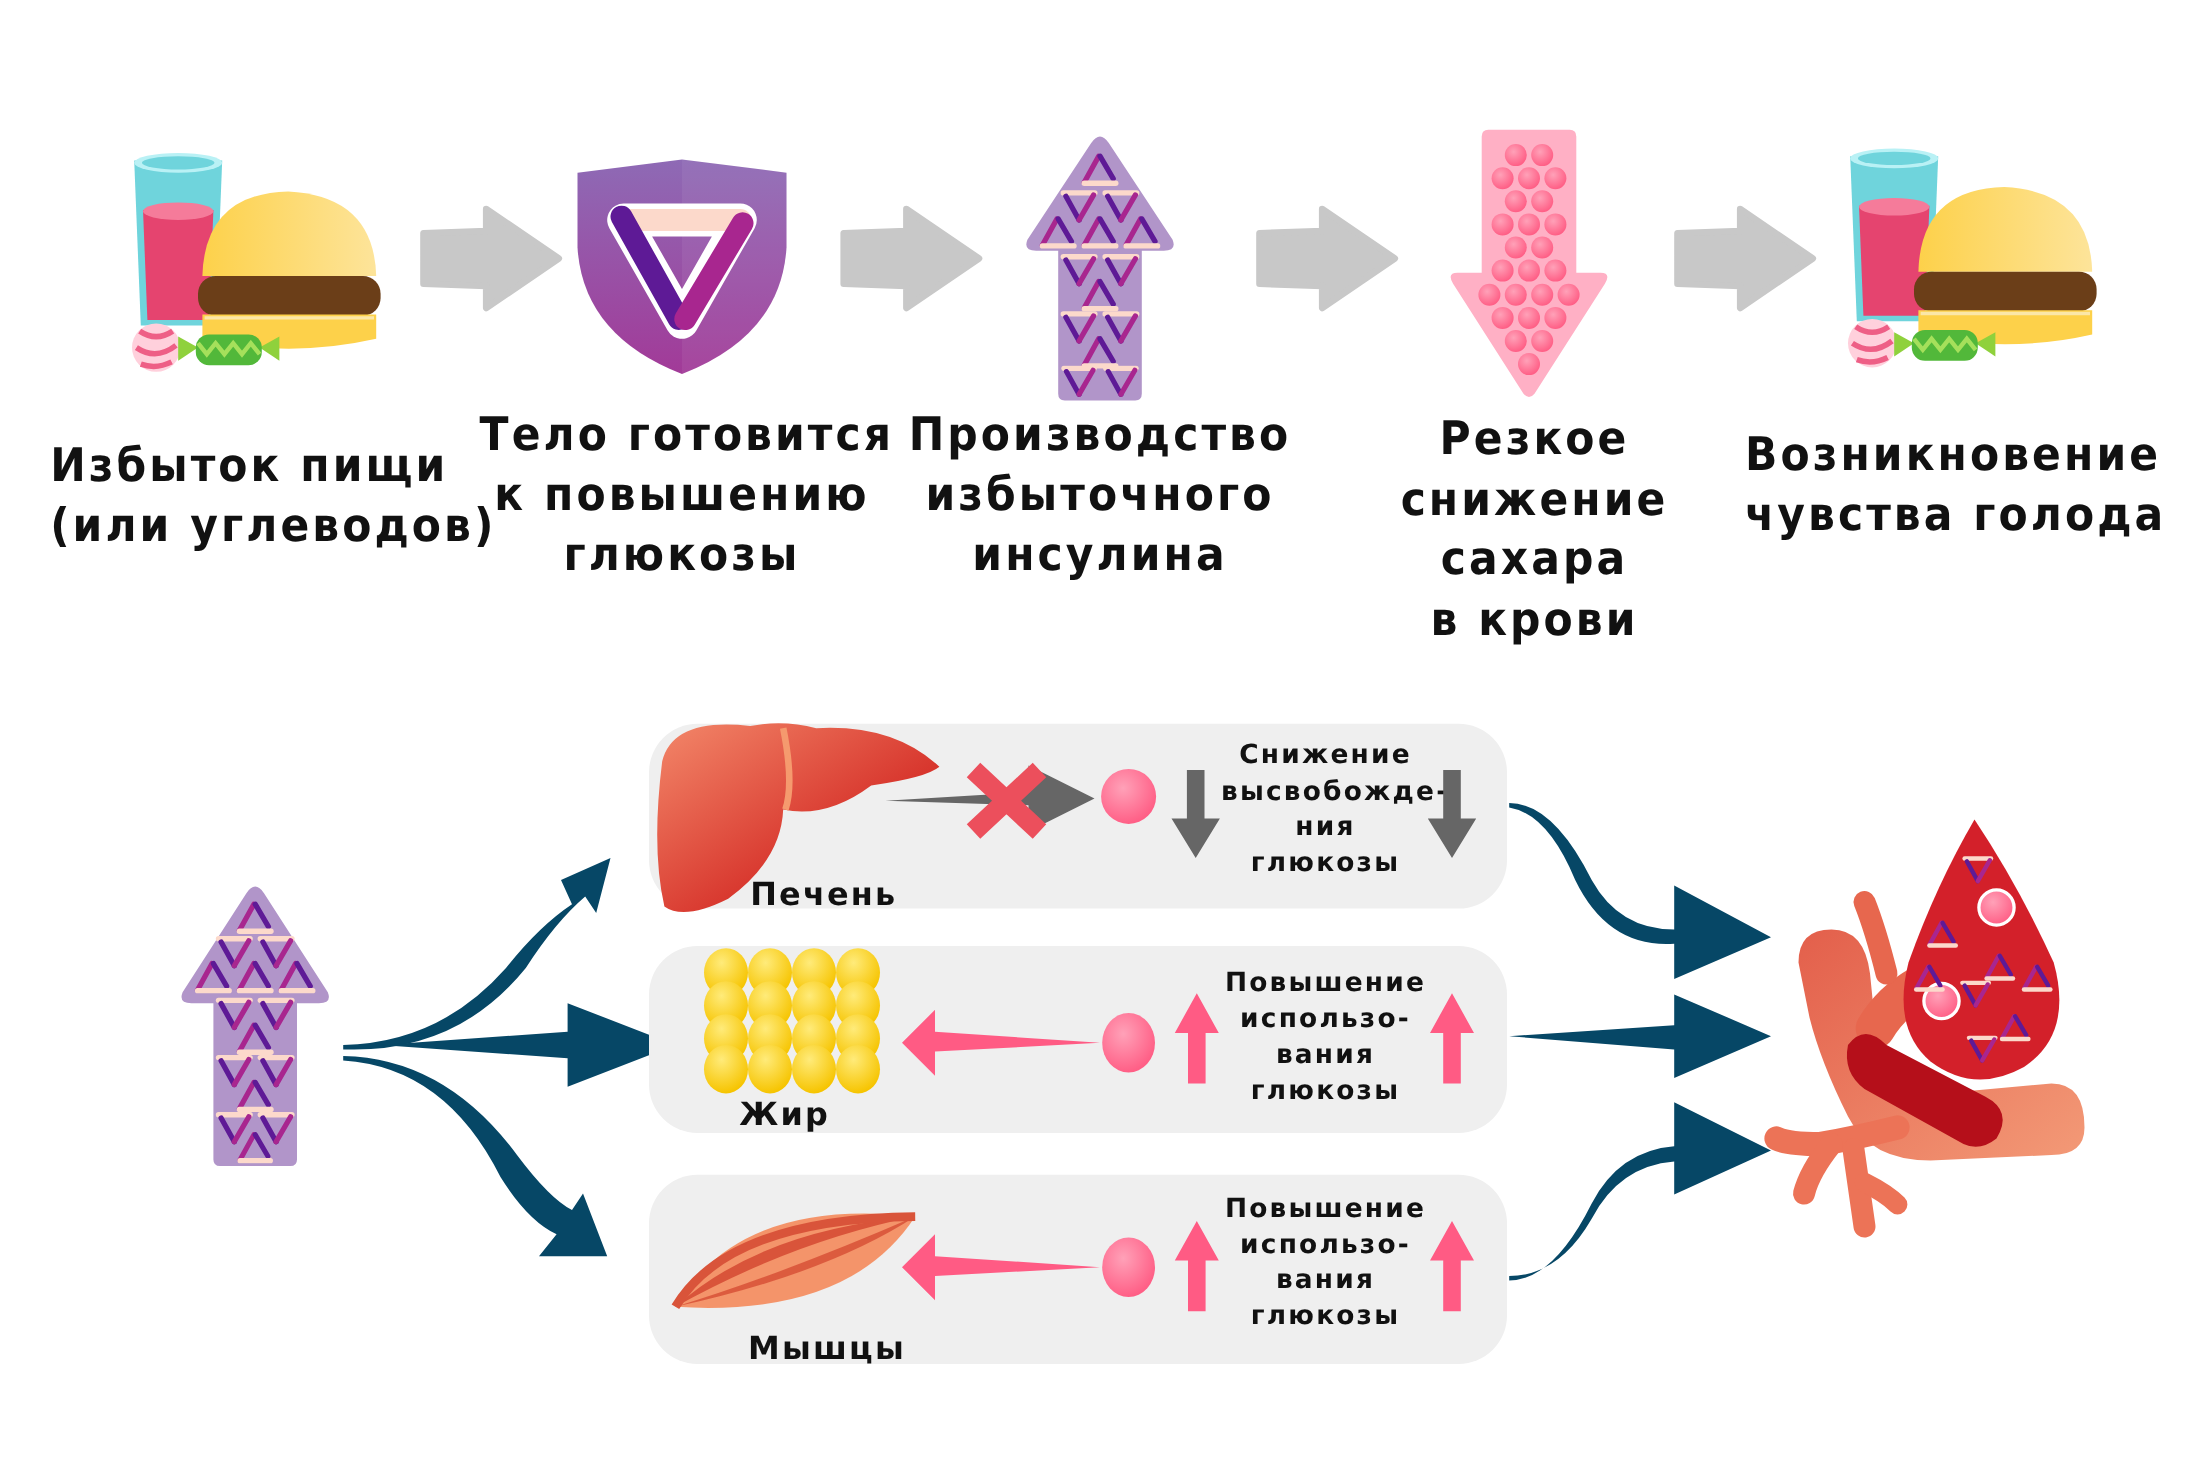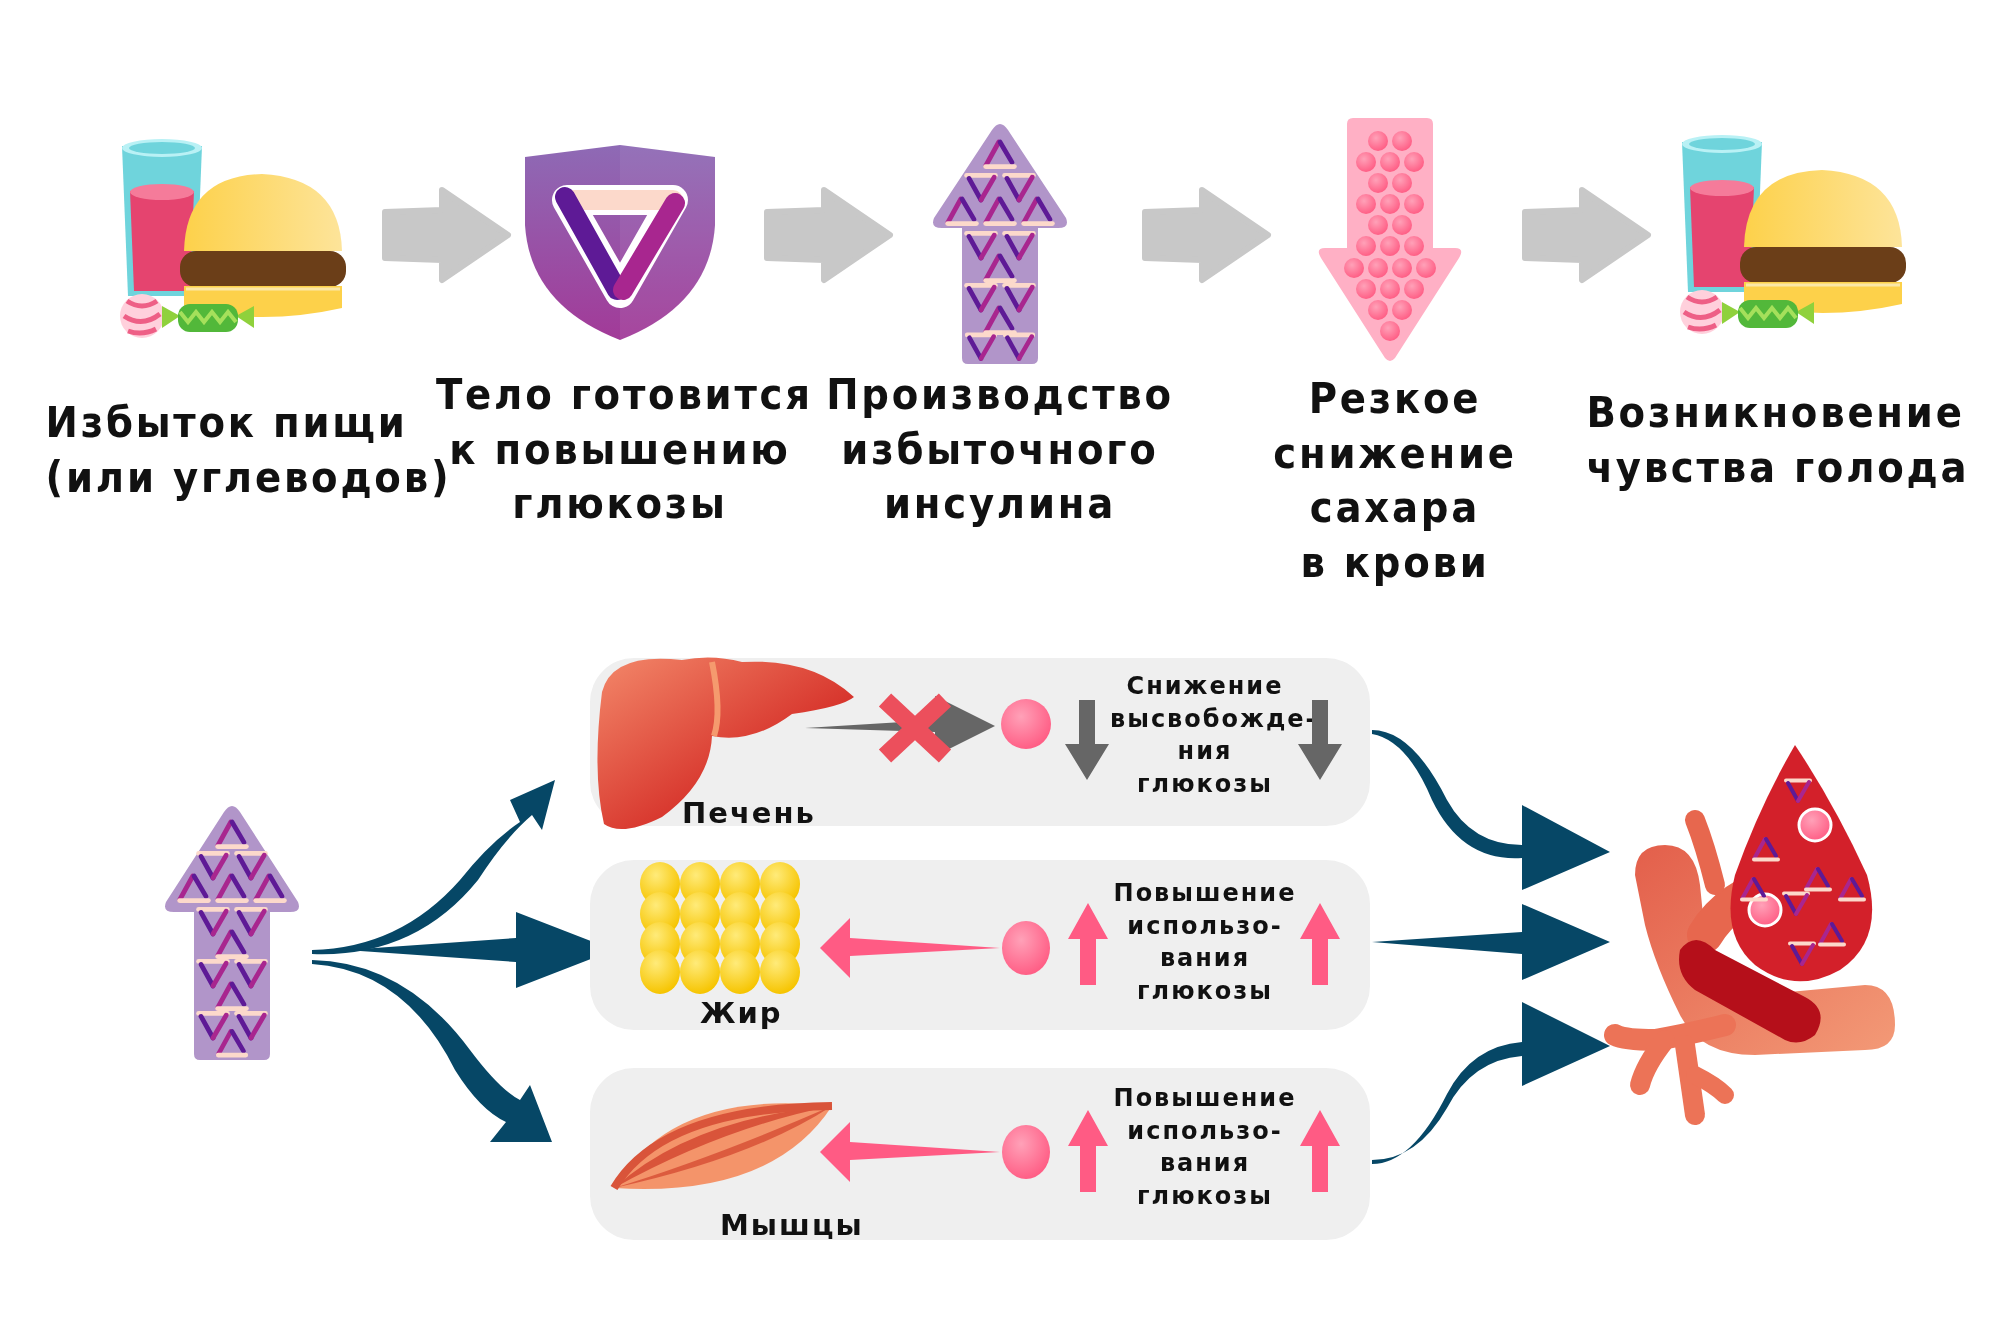--- a/index.html
+++ b/index.html
@@ -259,21 +259,21 @@
       <ellipse cx="20" cy="82" rx="20" ry="22"></ellipse>
         <ellipse cx="60" cy="82" rx="20" ry="22"></ellipse>
         <ellipse cx="100" cy="82" rx="20" ry="22"></ellipse>
         <ellipse cx="140" cy="82" rx="20" ry="22"></ellipse>
       <ellipse cx="20" cy="110" rx="20" ry="22"></ellipse>
         <ellipse cx="60" cy="110" rx="20" ry="22"></ellipse>
         <ellipse cx="100" cy="110" rx="20" ry="22"></ellipse>
         <ellipse cx="140" cy="110" rx="20" ry="22"></ellipse>
     </g>
   </svg>
-  <div class="panel-label" style="left:700px;top:996px;">Жир</div>
+  <div class="panel-label" style="left:672px;top:996px;">Жир</div>
   <svg style="left:820px;top:918px" width="180" height="60" viewBox="0 0 180 60">
     <path d="M180 30 L30 20 L30 0 L0 30 L30 60 L30 38 Z" fill="#ff5b84"></path>
   </svg>
   <svg style="left:1000px;top:920px" width="52" height="56" viewBox="0 0 52 56">
     <ellipse cx="26" cy="28" rx="24" ry="27" fill="url(#pinkBall)"></ellipse>
   </svg>
   <svg style="left:1068px;top:903px" width="40" height="82" viewBox="0 0 40 82">
     <path d="M20 0 L40 36 L28 36 L28 82 L12 82 L12 36 L0 36 Z" fill="#ff5b84"></path>
   </svg>
   <div class="panel-desc" style="left:1110px;top:877px;">
@@ -286,21 +286,21 @@
     <path d="M20 0 L40 36 L28 36 L28 82 L12 82 L12 36 L0 36 Z" fill="#ff5b84"></path>
   </svg>
 
   <div class="panel" style="left:590px;top:1068px;width:780px;height:172px;"></div>
   <svg style="left:612px;top:1088px" width="222" height="110" viewBox="0 0 222 110">
     <path d="M2 100 Q60 0 220 18 Q160 110 2 100 Z" fill="#f4946a"></path>
     <path d="M2 100 Q80 30 220 18 Q110 40 2 100 Z" fill="#d9543a"></path>
     <path d="M2 100 Q100 70 220 18 Q140 70 2 100 Z" fill="#d9543a" opacity="0.9"></path>
     <path d="M2 100 Q50 20 220 18" stroke="#d9543a" stroke-width="8" fill="none"></path>
   </svg>
-  <div class="panel-label" style="left:680px;top:1208px;margin-left:40px;">Мышцы</div>
+  <div class="panel-label" style="left:680px;top:1208px;">Мышцы</div>
   <svg style="left:820px;top:1122px" width="180" height="60" viewBox="0 0 180 60">
     <path d="M180 30 L30 20 L30 0 L0 30 L30 60 L30 38 Z" fill="#ff5b84"></path>
   </svg>
   <svg style="left:1000px;top:1124px" width="52" height="56" viewBox="0 0 52 56">
     <ellipse cx="26" cy="28" rx="24" ry="27" fill="url(#pinkBall)"></ellipse>
   </svg>
   <svg style="left:1068px;top:1110px" width="40" height="82" viewBox="0 0 40 82">
     <path d="M20 0 L40 36 L28 36 L28 82 L12 82 L12 36 L0 36 Z" fill="#ff5b84"></path>
   </svg>
   <div class="panel-desc" style="left:1110px;top:1082px;">

